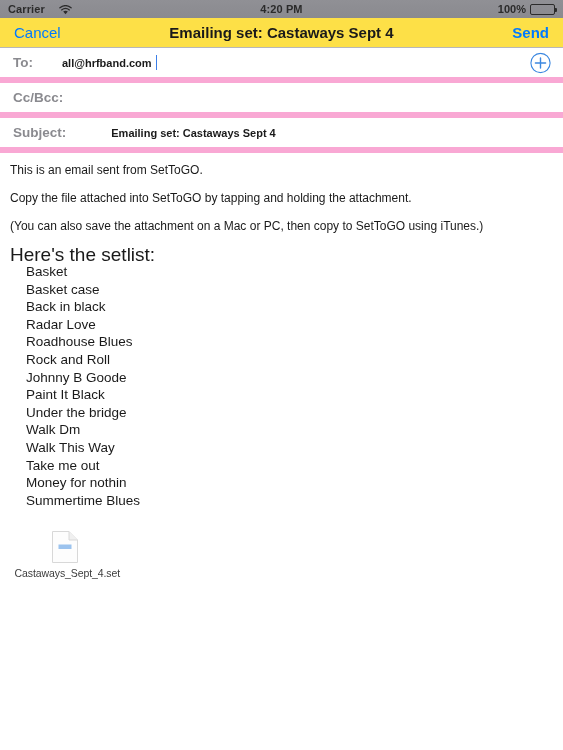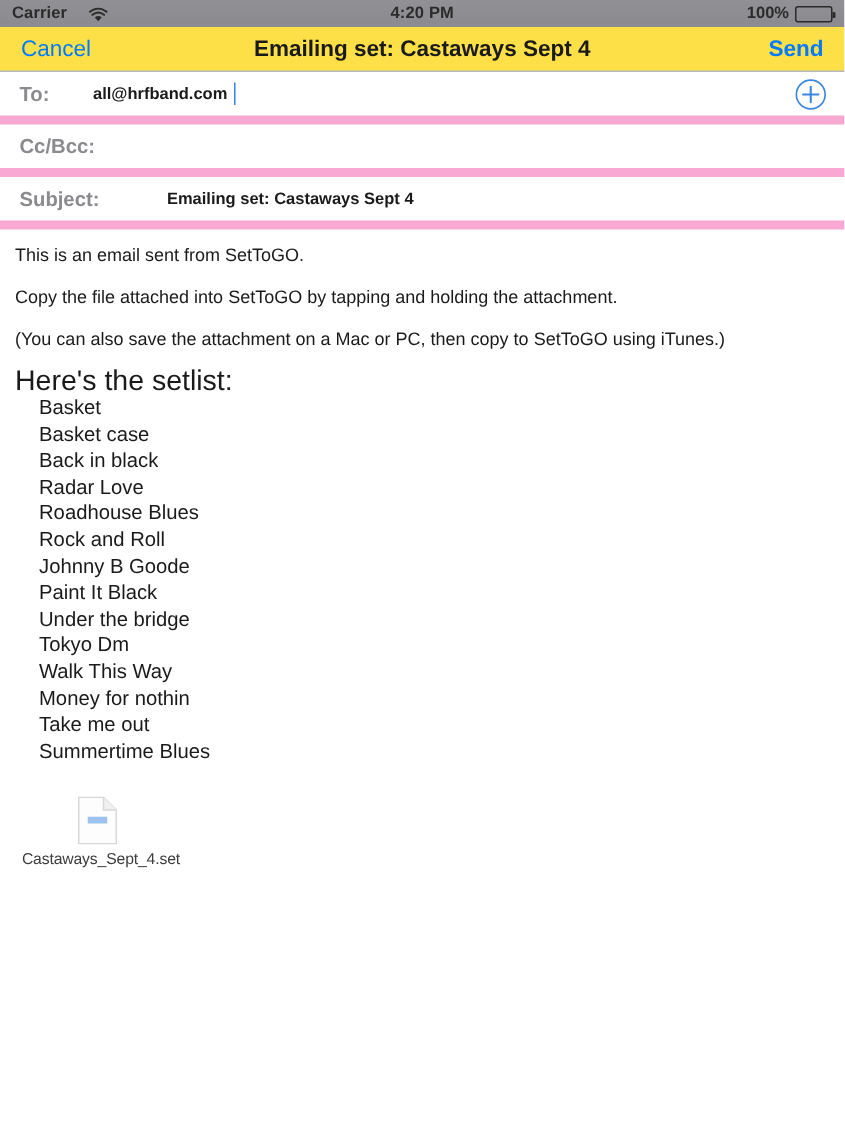--- a/index.html
+++ b/index.html
@@ -271,24 +271,24 @@
     <ul class="song-list">
       <li>Basket</li>
       <li>Basket case</li>
       <li>Back in black</li>
       <li>Radar Love</li>
       <li>Roadhouse Blues</li>
       <li>Rock and Roll</li>
       <li>Johnny B Goode</li>
       <li>Paint It Black</li>
       <li>Under the bridge</li>
-      <li>Tokyo Dm</li>
+      <li>Walk Dm</li>
       <li>Walk This Way</li>
+      <li>Take me out</li>
       <li>Money for nothin</li>
-      <li>Take me out</li>
       <li>Summertime Blues</li>
     </ul>
 
     <div class="attachment">
       <div class="attach-icon-wrap">
         <svg width="26" height="32" viewBox="0 0 26 32">
           <path d="M0.5 0.5 H17 L25.5 9 V31.5 H0.5 Z" fill="#fdfdfd" stroke="#d8d8d8" stroke-width="1"></path>
           <path d="M17 0.5 V9 H25.5" fill="#f0f0f0" stroke="#d8d8d8" stroke-width="1"></path>
           <rect x="6.5" y="13.5" width="13" height="4.5" fill="#9cc3ee"></rect>
         </svg>

